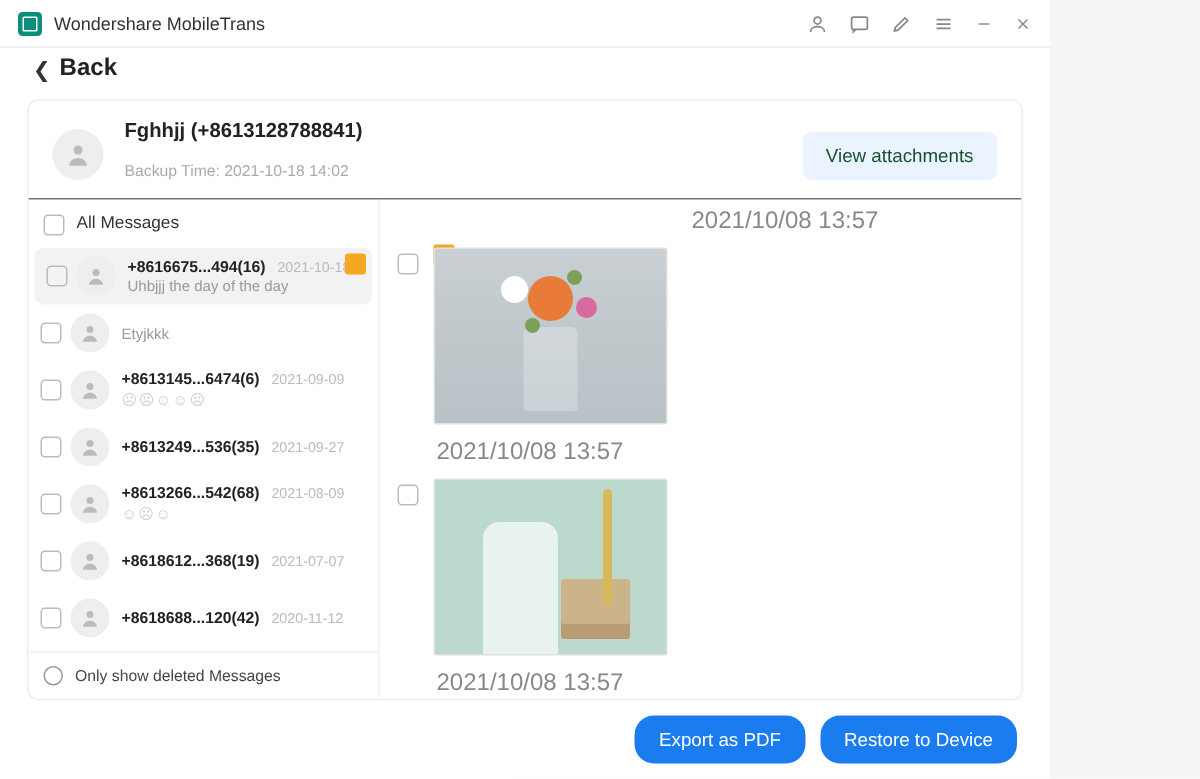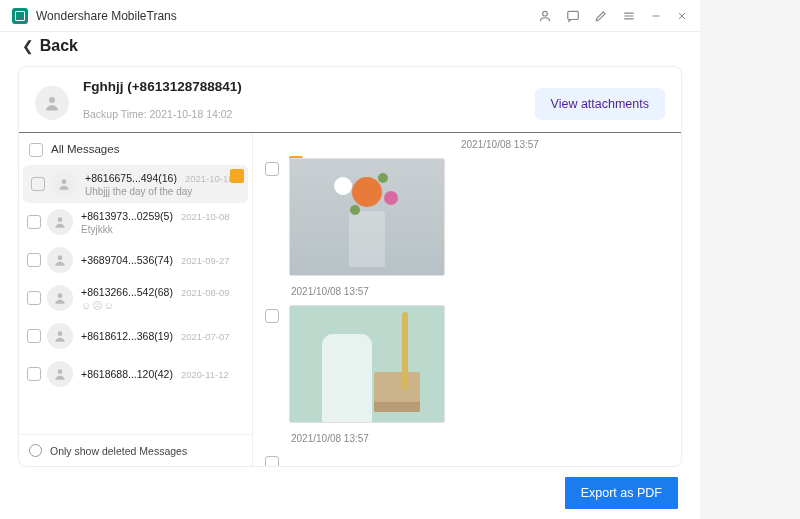--- a/index.html
+++ b/index.html
@@ -13,56 +13,56 @@
 .titlebar .win-icons span{cursor:pointer;display:flex;align-items:center}
 .backbar{height:28px;display:flex;align-items:center;padding:0 22px}
 .backbar .chev{font-size:14px;color:#333;margin-right:6px}
 .backbar .backtxt{font-size:16px;font-weight:600;color:#222}
 .card{margin:6px 18px 0 18px;background:#fff;border:1px solid #eee;border-radius:8px;flex:1;display:flex;flex-direction:column;overflow:hidden;box-shadow:0 1px 3px rgba(0,0,0,0.03)}
 .card-head{display:flex;align-items:flex-end;padding:12px 16px;border-bottom:1px solid #737373}
 .avatar-lg{width:34px;height:34px;border-radius:50%;background:#eee;display:flex;align-items:center;justify-content:center;margin-right:14px}
 .avatar-lg svg{width:18px;height:18px;fill:#bbb}
 .contact-name{font-size:13.5px;font-weight:700;color:#222}
 .backup-time{font-size:10.5px;color:#aaa;margin-top:14px}
-.view-att{margin-left:auto;background:#eaf3ff;color:#4c1d95;border:none;padding:9px 16px;border-radius:6px;font-size:12.5px;cursor:pointer}
+.view-att{margin-left:auto;background:#eaf3ff;color:#14532d;border:none;padding:9px 16px;border-radius:6px;font-size:12.5px;cursor:pointer}
 .body{flex:1;display:flex;overflow:hidden}
 .left{width:234px;border-right:1px solid #f0f0f0;display:flex;flex-direction:column;overflow:hidden}
 .all-msgs{display:flex;align-items:flex-start;padding:10px 10px 8px 10px}
 .cb{width:14px;height:14px;border:1.5px solid #bbb;border-radius:3px;flex-shrink:0}
 .all-msgs .lbl{font-size:11.5px;color:#333;margin-left:8px}
 .threads{flex:1;overflow:hidden}
 .thread{display:flex;align-items:center;padding:6px 8px;position:relative}
 .thread.sel{background:#f2f2f2;border-radius:6px;margin:0 4px}
 .thread .cb{margin-right:6px}
 .avatar-sm{width:26px;height:26px;border-radius:50%;background:#eee;display:flex;align-items:center;justify-content:center;margin-right:8px;flex-shrink:0}
 .avatar-sm svg{width:14px;height:14px;fill:#bbb}
 .thread-main{flex:1;min-width:0}
 .thread-top{display:flex;align-items:baseline;gap:8px}
-.thread-num{font-size:10.5px;font-weight:400;color:#222;white-space:nowrap}
+.thread-num{font-size:10.5px;font-weight:700;color:#222;white-space:nowrap}
 .thread-date{font-size:9.5px;color:#bbb;white-space:nowrap}
 .thread-prev{font-size:10px;color:#999;margin-top:2px;white-space:nowrap;overflow:hidden;text-overflow:ellipsis}
 .emoji-row{font-size:10px;color:#ccc;letter-spacing:1px;margin-top:2px}
 .badge{position:absolute;right:4px;top:4px;width:14px;height:14px;background:#f5a623;border-radius:2px}
 .only-del{border-top:1px solid #f0f0f0;padding:9px 10px;display:flex;align-items:center}
 .radio{width:13px;height:13px;border:1.5px solid #999;border-radius:50%;margin-right:8px}
 .only-del .lbl{font-size:10.5px;color:#444}
 .right{flex:1;overflow:hidden;padding:0 8px}
 .msg{display:flex;align-items:flex-start;padding:4px 0}
 .msg .cb{margin:4px 10px 0 4px}
 .msg .badge2{width:14px;height:14px;background:#f5a623;border-radius:2px;position:absolute;margin-left:28px;margin-top:-2px}
 .img-ph{width:156px;height:118px;border:1px solid #e0e0e0;background:#d8dde0;border-radius:2px;position:relative;overflow:hidden}
-.ts{font-size:10px;color:#888;margin:6px 0 4px 30px}
+.ts{font-size:16px;color:#888;margin:6px 0 4px 30px}
 .flower{background:linear-gradient(#c9cfd2,#b8c2c6)}
 .flower::before{content:"";position:absolute;left:50%;bottom:8px;width:36px;height:56px;background:rgba(255,255,255,0.25);transform:translateX(-50%);border-radius:4px 4px 2px 2px}
 .flower::after{content:"";position:absolute;left:50%;top:18px;width:30px;height:30px;background:#e87a3a;border-radius:50%;transform:translateX(-50%);box-shadow:-24px -6px 0 -6px #fff,24px 6px 0 -8px #d96aa0,-12px 18px 0 -10px #7aa05a,16px -14px 0 -10px #7aa05a}
 .room{background:#bcd9cd}
 .room::before{content:"";position:absolute;right:24px;bottom:10px;width:46px;height:40px;background:#cbb48a;border-radius:2px;box-shadow:inset 0 -10px 0 #b89d74}
 .room::after{content:"";position:absolute;right:36px;top:6px;width:6px;height:78px;background:#d7b85a;border-radius:3px;box-shadow:-58px 44px 0 22px rgba(255,255,255,0.65)}
 .footer{height:52px;display:flex;align-items:center;justify-content:flex-end;gap:10px;padding:0 22px;background:#fff}
-.btn{background:#1b7cf0;color:#fff;border:none;padding:9px 16px;border-radius:1px;font-size:12.5px;cursor:pointer}
+.btn{background:#1b7cf0;color:#fff;border:none;padding:9px 16px;border-radius:13px;font-size:12.5px;cursor:pointer}
 </style>
 </head>
 <body>
 
 <div class="window">
   <div class="titlebar">
     <div class="logo"></div>
     <div class="apptitle">Wondershare MobileTrans</div>
     <div class="win-icons">
       <span>
@@ -146,38 +146,50 @@
             </div>
             <div class="thread">
               <div class="cb"></div>
               <div class="avatar-sm">
                 <svg viewBox="0 0 24 24">
                   <circle cx="12" cy="8" r="4"></circle>
                   <path d="M4 22c0-4 4-7 8-7s8 3 8 7z"></path>
                 </svg>
               </div>
               <div class="thread-main">
-                <div class="thread-top">
-                  <span class="thread-num">+8613973...0259(5)</span>
-                  <span class="thread-date">2021-10-08</span>
-                </div>
                 <div class="thread-prev">Etyjkkk</div>
               </div>
             </div>
             <div class="thread">
               <div class="cb"></div>
               <div class="avatar-sm">
                 <svg viewBox="0 0 24 24">
                   <circle cx="12" cy="8" r="4"></circle>
                   <path d="M4 22c0-4 4-7 8-7s8 3 8 7z"></path>
                 </svg>
               </div>
               <div class="thread-main">
                 <div class="thread-top">
-                  <span class="thread-num">+3689704...536(74)</span>
+                  <span class="thread-num">+8613145...6474(6)</span>
+                  <span class="thread-date">2021-09-09</span>
+                </div>
+                <div class="emoji-row">☹☹☺☺☹</div>
+              </div>
+            </div>
+            <div class="thread">
+              <div class="cb"></div>
+              <div class="avatar-sm">
+                <svg viewBox="0 0 24 24">
+                  <circle cx="12" cy="8" r="4"></circle>
+                  <path d="M4 22c0-4 4-7 8-7s8 3 8 7z"></path>
+                </svg>
+              </div>
+              <div class="thread-main">
+                <div class="thread-top">
+                  <span class="thread-num">+8613249...536(35)</span>
                   <span class="thread-date">2021-09-27</span>
                 </div>
               </div>
             </div>
             <div class="thread">
               <div class="cb"></div>
               <div class="avatar-sm">
                 <svg viewBox="0 0 24 24">
                   <circle cx="12" cy="8" r="4"></circle>
                   <path d="M4 22c0-4 4-7 8-7s8 3 8 7z"></path>
@@ -243,14 +255,15 @@
           <div class="ts">2021/10/08 13:57</div>
           <div class="msg">
             <div class="cb"></div>
           </div>
         </div>
     </div>
   </div>
 
   <div class="footer">
     <button class="btn">Export as PDF</button>
+    <button class="btn">Restore to Device</button>
   </div>
 </div>
 
 </body></html>

